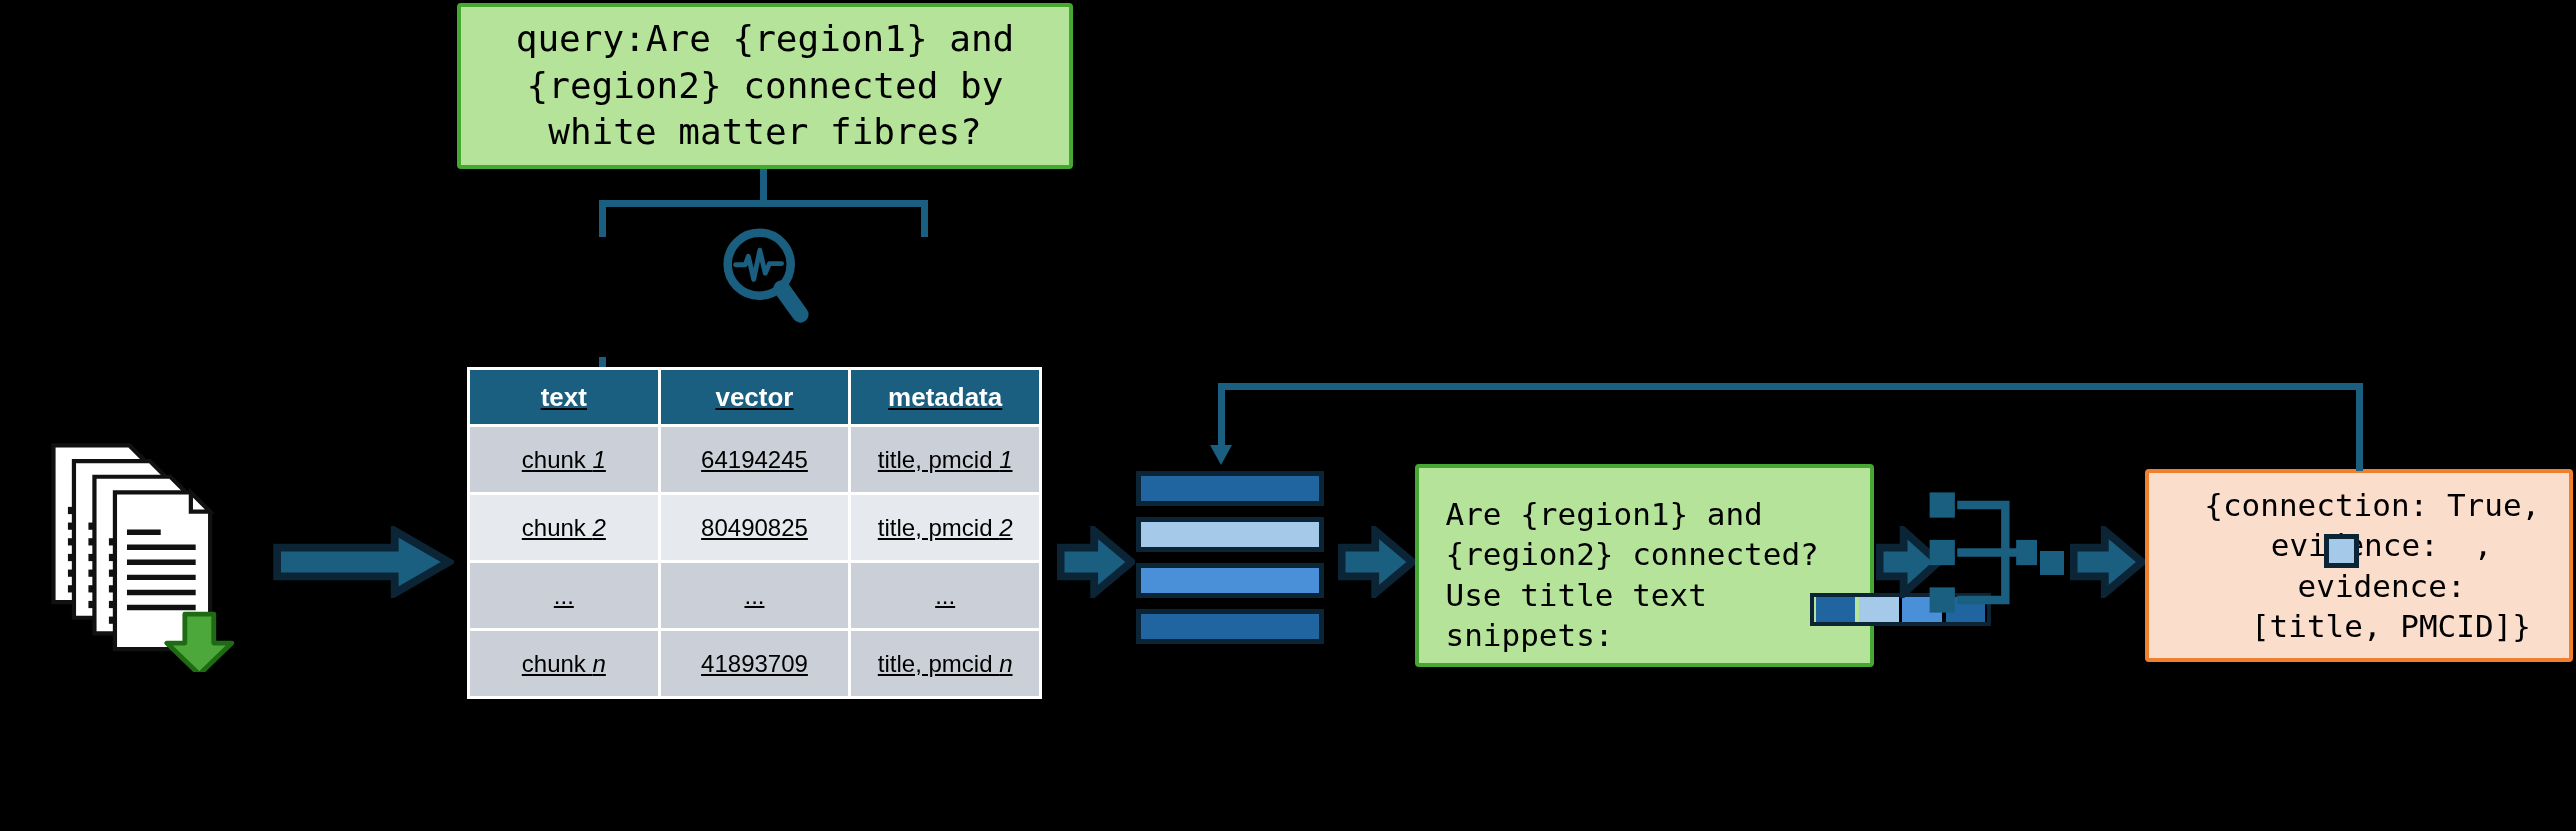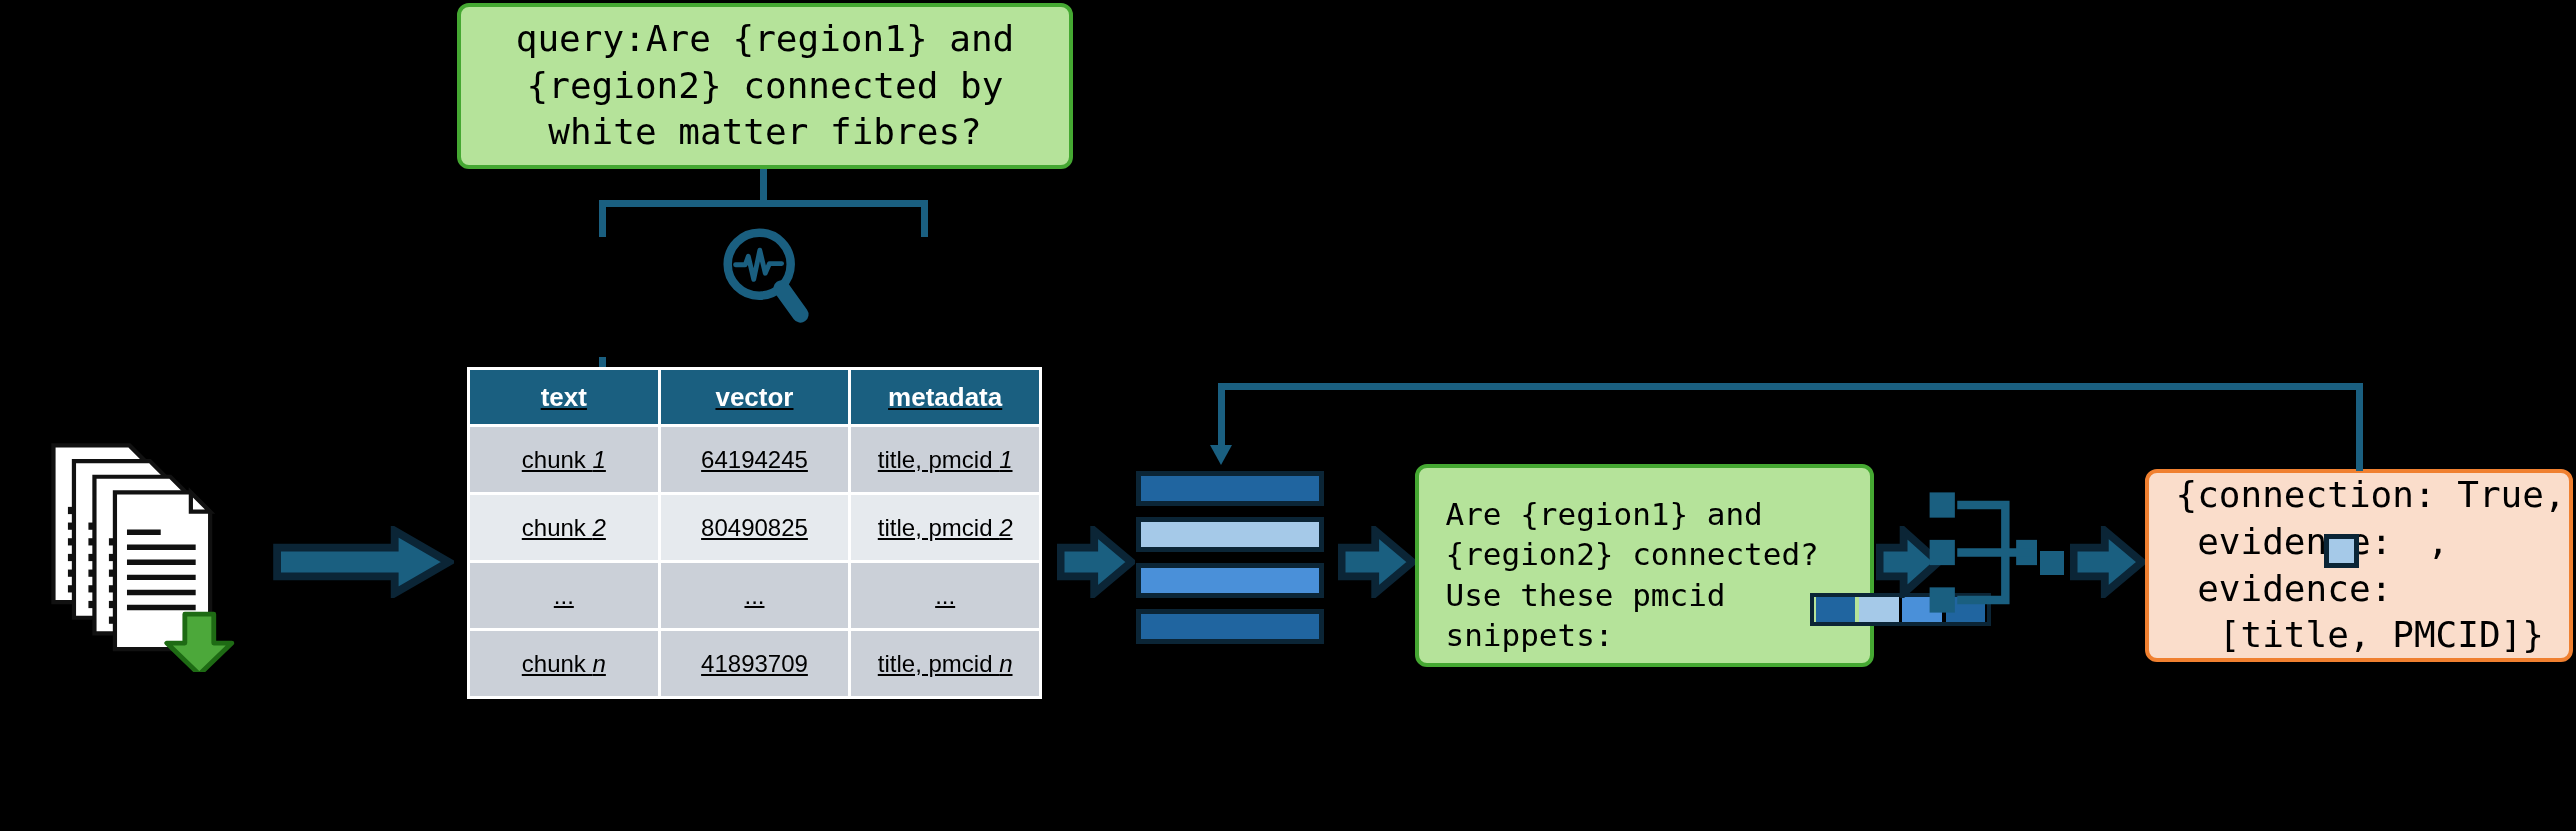--- a/index.html
+++ b/index.html
@@ -2,36 +2,36 @@
 <html style="font-size:9.7px"><head>
 <meta charset="utf-8">
 <style>
   html,body{margin:0;padding:0;background:#000;}
   body{width:2576px;height:832px;position:relative;overflow:hidden;
        font-family:"Liberation Sans",sans-serif;}
   .stage{position:absolute;inset:0;}
 
   
   .rbox{position:absolute;box-sizing:border-box;display:flex;align-items:center;
-        justify-content:center;border-radius:12px;}
+        justify-content:center;border-radius:4px;}
   .rbox .txt{font-family:"DejaVu Sans Mono","Liberation Mono",monospace;
              white-space:pre;line-height:1.30;}
 
   #query-box{left:457px;top:3px;width:616px;height:166px;
              background:#B5E39A;border:4.2px solid #45A832;}
   #query-box .txt{font-size:36px;color:#000;text-align:center;}
 
   #prompt-box{left:1415px;top:464px;width:459px;height:203px;
               background:#B5E39A;border:4.2px solid #45A832;}
   #prompt-box .inner{position:relative;width:100%;height:100%;}
   #prompt-box .txt{position:absolute;left:26.5px;top:26px;font-size:31px;color:#000;text-align:left;}
 
   #output-box{left:2145px;top:469px;width:428px;height:193px;
               background:#FADDCB;border:4.2px solid #F08030;}
-  #output-box .txt{font-size:36px;color:#000;text-align:left;width:100%;padding-left:26.5px;
+  #output-box .txt{font-size:31px;color:#000;text-align:center;width:100%;padding-left:26.5px;
                    box-sizing:border-box;}
 
   
   #vector-table{position:absolute;left:467px;top:367px;width:575px;height:332px;
                 background:#FFFFFF;border-collapse:collapse;}
   #vector-table table{border-collapse:separate;border-spacing:3px 3.6px;width:100%;height:100%;
                       table-layout:fixed;text-decoration:underline;}
   #vector-table th{background:#1A5F80;color:#fff;font-weight:bold;font-size:26px;
                    height:52px;text-align:center;font-family:"Liberation Sans",sans-serif;}
   #vector-table td{font-size:24px;color:#000;text-align:center;height:55px;
@@ -210,21 +210,21 @@
   <div class="blockarrow" style="left:1338px;top:526px;">
     <svg width="78" height="72" viewBox="0 0 130 120">
       <path d="M6 36 h56 v-28 l62 52 l-62 52 v-28 h-56 z" fill="#1A5F80" stroke="#0B2536" stroke-width="13" stroke-linejoin="miter"></path>
     </svg>
   </div>
 
   <div class="rbox" id="prompt-box">
     <div class="inner">
       <div class="txt">Are {region1} and
 {region2} connected?
-Use these pmcid
+Use title text
 snippets:</div>
       <div id="snippet-row">
         <div class="sw" style="background: rgb(32, 101, 160);"></div>
         <div class="sw" style="background: rgb(165, 201, 232);"></div>
         <div class="sw" style="background: rgb(74, 144, 217);"></div>
         <div class="sw" style="background: rgb(32, 101, 160);"></div>
       </div>
     </div>
   </div>
 

